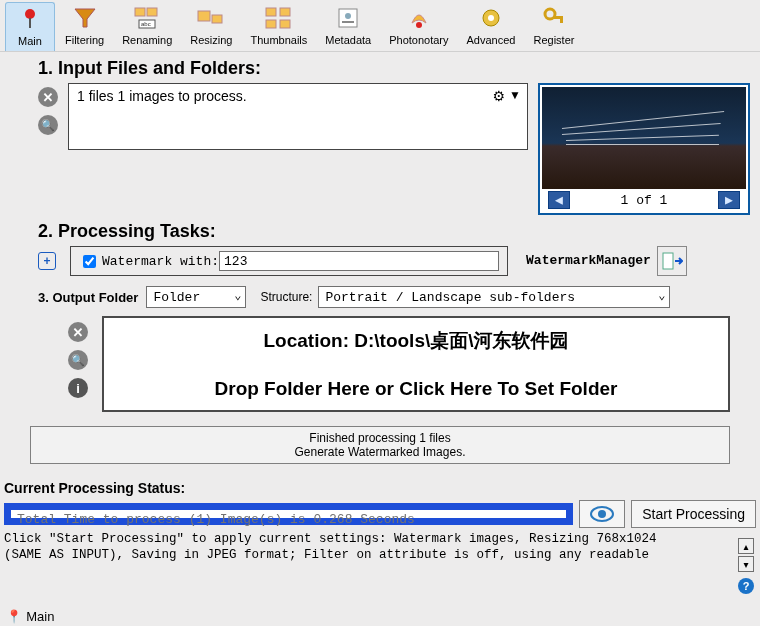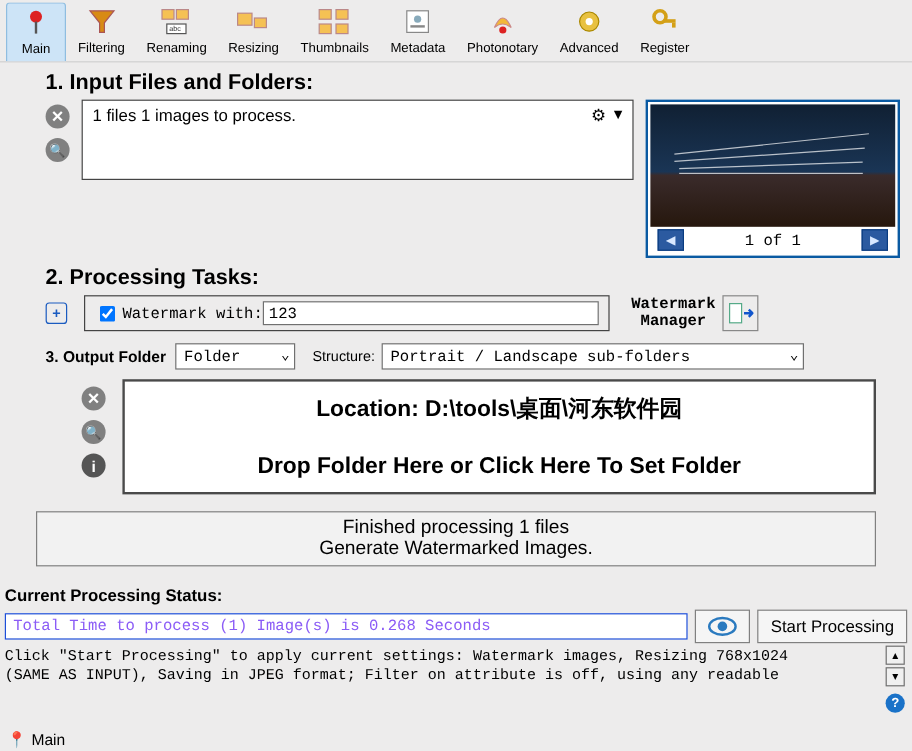--- a/index.html
+++ b/index.html
@@ -60,40 +60,40 @@
   .streak { position: absolute; background: rgba(255,255,255,0.7); height: 1px; transform-origin: left center; }
   .preview-nav { display: flex; align-items: center; justify-content: space-between; padding: 2px 6px; font-family: "Courier New", monospace; font-size: 13px; }
   .nav-arrow { width: 22px; height: 18px; background: #2b5aa0; display: flex; align-items: center; justify-content: center; color: #d8e8ff; border: 1px solid #0a3c80; cursor: pointer; }
 
   
   .tasks-row { display: flex; align-items: center; padding-left: 38px; margin-top: 4px; }
   .add-btn { width: 18px; height: 18px; border: 1.5px solid #1a5bc0; color: #1a5bc0; border-radius: 3px; display: flex; align-items: center; justify-content: center; font-weight: bold; margin-right: 14px; cursor: pointer; }
   .task-box { border: 1px solid #444; padding: 4px 8px; display: flex; align-items: center; font-family: "Courier New", monospace; font-size: 13px; }
   .task-box input[type=checkbox]{ margin-right: 6px; }
   .task-input { border: 1px solid #707070; height: 20px; width: 280px; font-family: "Courier New", monospace; font-size: 13px; padding: 0 4px; }
-  .wm-mgr { margin-left: 18px; display: flex; flex-direction: column; align-items: center; font-family: "Courier New", monospace; font-size: 13px; font-weight: bold; line-height: 1.05; }
+  .wm-mgr { margin-left: 18px; display: flex; align-items: center; font-family: "Courier New", monospace; font-size: 13px; font-weight: bold; line-height: 1.05; }
   .wm-ico { width: 30px; height: 30px; border: 1px solid #888; margin-left: 6px; display: flex; align-items: center; justify-content: center; }
 
   
   .out-row { display: flex; align-items: center; padding-left: 38px; margin-top: 10px; }
   .out-row .lbl { font-weight: bold; font-size: 13px; margin-right: 8px; }
   .sel { border: 1px solid #707070; height: 22px; background: #fff; padding: 0 20px 0 6px; font-family: "Courier New", monospace; font-size: 13px; position: relative; display: inline-flex; align-items: center; cursor: pointer; }
   .sel::after { content: "⌄"; position: absolute; right: 4px; top: 1px; font-size: 12px; }
   .out-row .s2 { margin-left: 14px; margin-right: 6px; font-size: 12px; }
 
   .dropzone { margin: 8px 30px 0 68px; display: flex; }
   .dz-btns { display: flex; flex-direction: column; margin-right: 14px; padding-top: 6px; }
   .dz-box { flex: 1; border: 2px solid #4a4a4a; background: #ffffff; text-align: center; padding: 10px 8px; font-weight: bold; font-size: 19px; }
   .dz-box .loc { margin-bottom: 24px; }
 
-  .status-bar { margin: 14px 30px 16px 30px; border: 1px solid #808080; text-align: center; font-size: 16px; padding: 4px; background: #f2f2f2; }
+  .status-bar { margin: 14px 30px 16px 30px; border: 1px solid #808080; text-align: center; font-size: 12px; padding: 4px; background: #f2f2f2; }
 
   .cps-title { font-weight: bold; font-size: 14px; margin: 8px 0 4px 4px; }
   .cps-row { display: flex; align-items: center; padding: 0 4px; }
-  .cps-box { border: 1px solid #1d4ed8; flex: 1; height: 22px; padding: 2px 6px; font-family: "SimSun","Courier New",monospace; font-size: 13px; color: #8b5cf6; background: #fff; }
+  .cps-box { border: 7px solid #1d4ed8; flex: 1; height: 22px; padding: 2px 6px; font-family: "SimSun","Courier New",monospace; font-size: 13px; color: #737373; background: #fff; }
   .eye-btn { width: 46px; height: 28px; border: 1px solid #808080; margin: 0 6px; display: flex; align-items: center; justify-content: center; background: #f5f5f5; cursor: pointer; }
   .start-btn { height: 28px; border: 1px solid #808080; padding: 0 10px; font-size: 14px; background: #f5f5f5; cursor: pointer; }
 
   .log { margin: 4px 24px 0 4px; font-family: "Courier New", monospace; font-size: 12.5px; line-height: 1.25; }
   .scroll-icons { position: absolute; right: 6px; bottom: 32px; display: flex; flex-direction: column; align-items: center; }
   .sc { width: 16px; height: 16px; border: 1px solid #707070; background: #f0f0f0; display: flex; align-items: center; justify-content: center; font-size: 10px; margin-bottom: 2px; cursor: pointer; }
   .help { width: 16px; height: 16px; border-radius: 50%; background: #1a72c8; color: #fff; font-weight: bold; display: flex; align-items: center; justify-content: center; font-size: 11px; margin-top: 4px; cursor: pointer;}
 
   .footer { position: absolute; bottom: 2px; left: 6px; font-size: 13px; display: flex; align-items: center; }
   .footer .pin { color: #c00; margin-right: 4px; }

